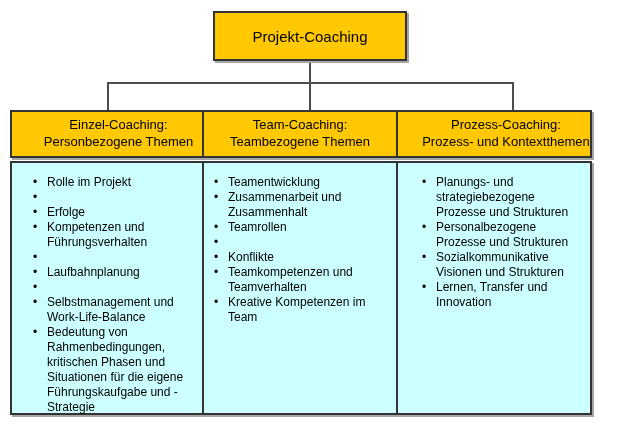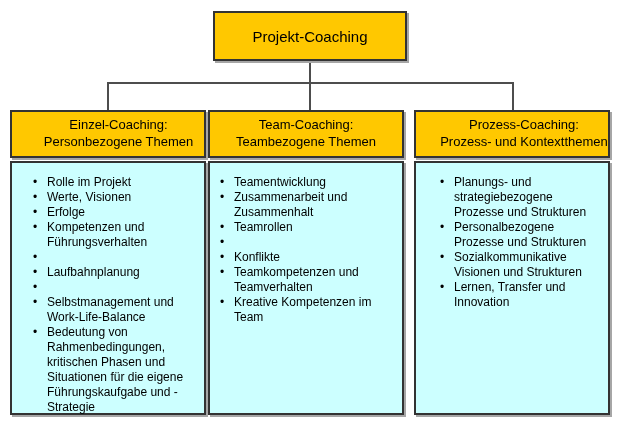--- a/index.html
+++ b/index.html
@@ -44,22 +44,22 @@
     line-height: 1.3;
     white-space: pre-line;
     color: #000;
   }
   .col-body {
     top: 161px; width: 196px; height: 254px;
     background: var(--body-fill);
     padding: 12px 6px 0 10px;
   }
   .col-1 { left: 10px; padding-left: 21px; }
-  .col-2 { left: 208px; }
-  .col-3 { left: 414px; padding-left: 24px; }
+  .col-2 { left: 202px; }
+  .col-3 { left: 396px; padding-left: 24px; }
   .topics {
     list-style: none;
     font-size: 12px;
     line-height: 15px;
     color: #000;
   }
   .topics li { display: flex; }
   .topics .bullet {
     flex: none;
     width: 14px;
@@ -83,21 +83,20 @@
   <div class="node col-header col-1">Einzel-Coaching:
 Personbezogene Themen</div>
   <div class="node col-body col-1">
     <ul class="topics">
         <li>
           <span class="bullet">•</span>
           <span>Rolle im Projekt</span>
         </li>
         <li>
           <span class="bullet">•</span>
-          <span>Werte, Visionen</span>
         </li>
         <li>
           <span class="bullet">•</span>
           <span>Erfolge</span>
         </li>
         <li>
           <span class="bullet">•</span>
           <span>Kompetenzen und Führungsverhalten</span>
         </li>
         <li>

